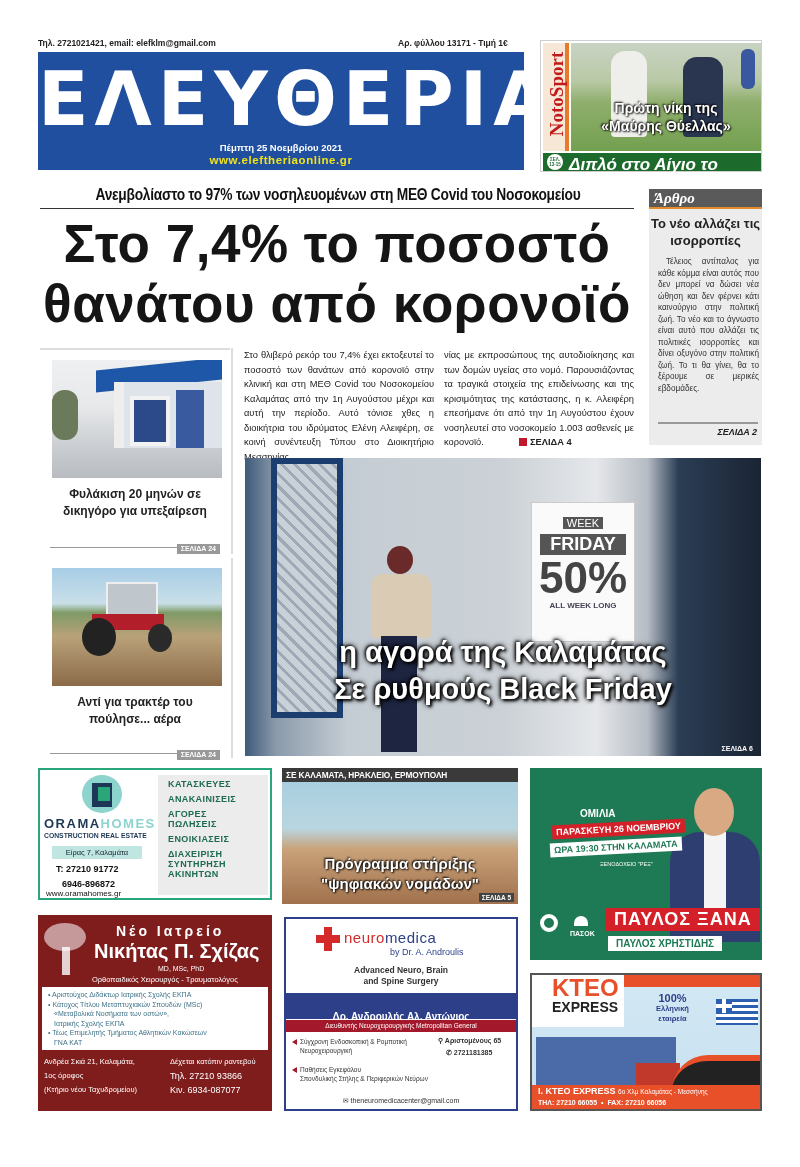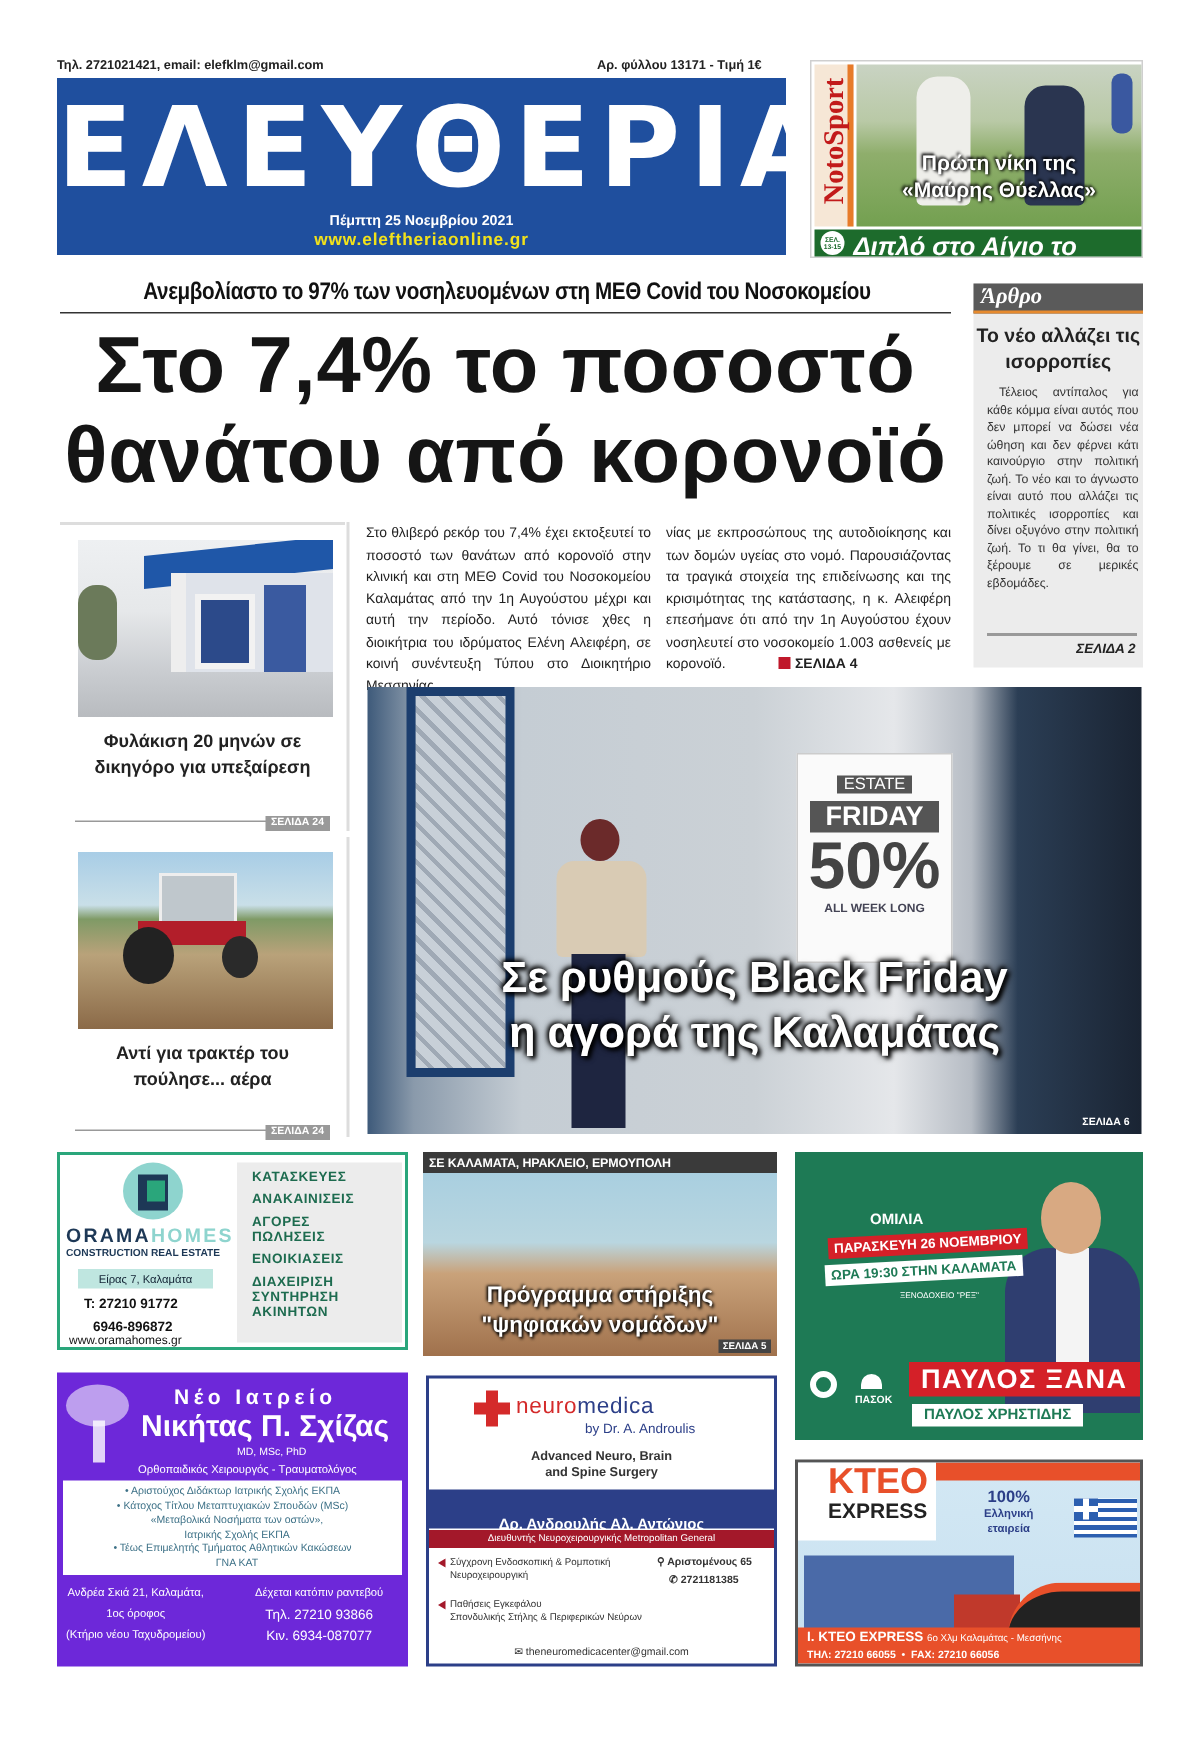--- a/index.html
+++ b/index.html
@@ -113,21 +113,21 @@
   .pk-date { position: absolute; left: 22px; top: 54px; background: #d42028; color: #fff; font-size: 9px; font-weight: bold; padding: 2px 4px; transform: rotate(-3deg); }
   .pk-time { position: absolute; left: 20px; top: 72px; background: #fff; color: #1e7a55; font-size: 9px; font-weight: bold; padding: 2px 4px; transform: rotate(-3deg); }
   .pk-hotel { position: absolute; left: 70px; top: 93px; color: #fff; font-size: 5.5px; }
   .pk-kinima { position: absolute; left: 76px; top: 140px; background: #d42028; color: #fff; font-size: 18px; font-weight: bold; padding: 1px 8px; letter-spacing: 1px; }
   .pk-name { position: absolute; left: 78px; top: 168px; background: #fff; color: #1e7a55; font-size: 10px; font-weight: bold; padding: 2px 8px; }
   .pk-logo1 { position: absolute; left: 10px; top: 146px; width: 18px; height: 18px; border-radius: 50%; border: 4px solid #fff; }
   .pk-logo2 { position: absolute; left: 40px; top: 160px; color: #fff; font-size: 7px; font-weight: bold; }
   .pk-sun { position: absolute; left: 44px; top: 148px; width: 14px; height: 10px; border-radius: 14px 14px 0 0; background: #fff; }
 
   
-  .ad-doctor { left: 38px; top: 915px; width: 234px; height: 196px; background: #6d28d9; text-align: center; }
+  .ad-doctor { left: 38px; top: 915px; width: 234px; height: 196px; background: #7f1d1d; }
   .dr-tree { position: absolute; left: 6px; top: 8px; width: 42px; height: 52px; }
   .dr-tree .c { position: absolute; left: 0; top: 0; width: 42px; height: 28px; border-radius: 50%; background: rgba(255,255,255,0.55); }
   .dr-tree .t { position: absolute; left: 18px; top: 24px; width: 8px; height: 28px; background: rgba(255,255,255,0.8); }
   .dr-new { position: absolute; left: 78px; top: 8px; color: #fff; font-size: 14px; font-weight: bold; letter-spacing: 3px; }
   .dr-name { position: absolute; left: 56px; top: 25px; color: #fff; font-size: 20px; font-weight: bold; }
   .dr-deg { position: absolute; left: 120px; top: 50px; color: #fff; font-size: 7px; }
   .dr-spec { position: absolute; left: 54px; top: 60px; color: #fff; font-size: 7.5px; }
   .dr-box { position: absolute; left: 4px; top: 72px; width: 226px; height: 63px; background: #fff; padding: 3px 6px; }
   .dr-box div { font-size: 7px; line-height: 9.5px; color: #3d7187; }
   .dr-addr { position: absolute; left: 6px; top: 140px; color: #fff; font-size: 7.5px; line-height: 14px; }
@@ -272,28 +272,28 @@
 </div>
 
 <div class="abs mainphoto">
   <div class="mp-door"></div>
   <div class="mp-person">
       <div class="head"></div>
       <div class="body"></div>
       <div class="legs"></div>
     </div>
   <div class="mp-sign">
-    <span class="s1">ESTATE</span>
+    <span class="s1">WEEK</span>
     <span class="s2">FRIDAY</span>
     <span class="s3">50%</span>
     <span class="s4">ALL WEEK LONG</span>
   </div>
   <div class="mp-title">
+    <div>η αγορά της Καλαμάτας</div>
     <div>Σε ρυθμούς Black Friday</div>
-    <div>η αγορά της Καλαμάτας</div>
   </div>
   <div class="mp-page">ΣΕΛΙΔΑ 6</div>
 </div>
 
 <div class="abs ad-orama">
   <div class="or-logo">
       <i></i>
       <b></b>
     </div>
   <div class="or-name"><span style="color:#1d3856">ORAMA</span><span>HOMES</span></div>

